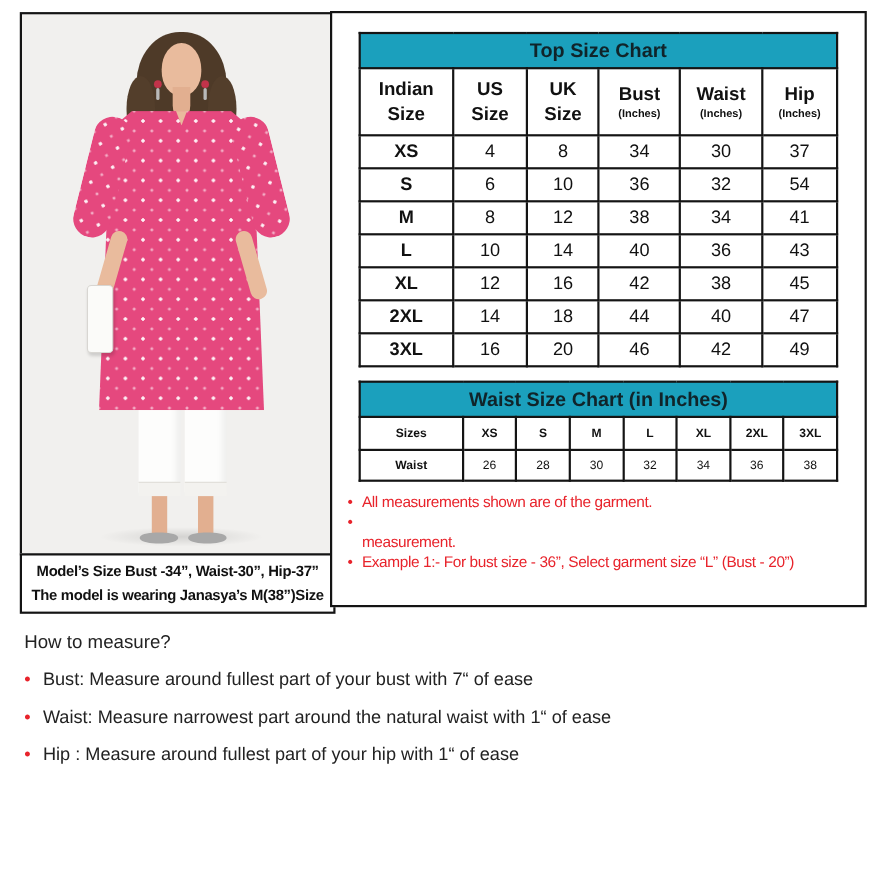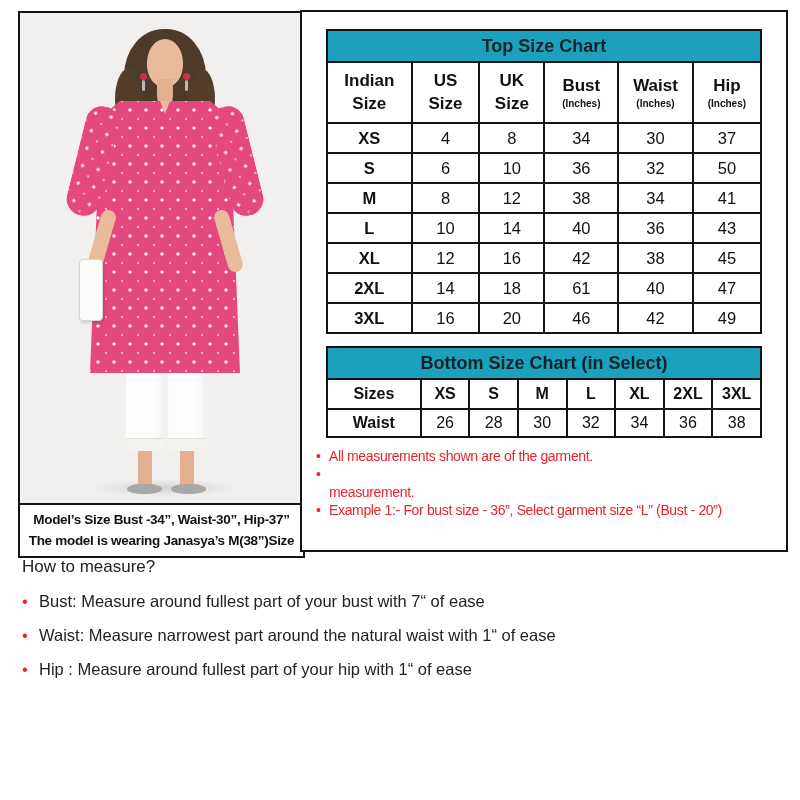--- a/index.html
+++ b/index.html
@@ -78,33 +78,33 @@
   .tables{padding:0 24px}
   table.chart{width:100%;border-collapse:collapse;table-layout:fixed}
   .chart th,.chart td{border:2px solid #141414;text-align:center;
     vertical-align:middle;padding:0;color:#111}
   .chart .title{background:#1BA0BD;font-size:18px;font-weight:bold;height:30px;color:#10242a}
   .top-chart .colhead th{height:59px;font-size:17px;font-weight:bold;line-height:1.3}
   .top-chart .colhead .sub{font-size:10px;font-weight:bold}
   .top-chart td{height:28px;font-size:16.5px;font-weight:normal}
   .top-chart td:first-child{font-weight:bold}
   .bottom-chart{margin-top:12px}
-  .bottom-chart td{font-size:16px}
+  .bottom-chart td{font-size:11px}
   .bottom-chart tr.sizes td{height:28px;font-weight:bold}
   .bottom-chart tr.waist td{height:26px;font-weight:normal}
   .bottom-chart tr.waist td:first-child{font-weight:bold}
 
   .notes{margin-top:9px;padding:0 6px 0 14px;color:#E8232B;
     font-size:14px;line-height:18px;font-weight:normal;letter-spacing:-0.35px}
   .note-line{display:flex;white-space:nowrap}
   .note-line .dot{width:13px;flex:0 0 13px;font-size:14px}
   .note-line.indent{padding-left:13px}
 
   
-  .how-to{position:absolute;left:22px;top:557px;color:#222}
+  .how-to{position:absolute;left:22px;top:574px;color:#222}
   .how-title{font-size:17px;line-height:20px}
   .how-item{display:flex;margin-top:14px;font-size:16.5px;line-height:20px}
   .how-item .dot{color:#E8232B;width:17px;flex:0 0 17px}
 </style>
 </head>
 <body>
 
 <div class="photo-frame">
   <div class="photo">
     <div class="floor-shadow"></div>
@@ -183,21 +183,21 @@
             <td>34</td>
             <td>30</td>
             <td>37</td>
       </tr>
       <tr>
         <td>S</td>
             <td>6</td>
             <td>10</td>
             <td>36</td>
             <td>32</td>
-            <td>50</td>
+            <td>54</td>
       </tr>
       <tr>
         <td>M</td>
             <td>8</td>
             <td>12</td>
             <td>38</td>
             <td>34</td>
             <td>41</td>
       </tr>
       <tr>
@@ -213,21 +213,21 @@
             <td>12</td>
             <td>16</td>
             <td>42</td>
             <td>38</td>
             <td>45</td>
       </tr>
       <tr>
         <td>2XL</td>
             <td>14</td>
             <td>18</td>
-            <td>61</td>
+            <td>44</td>
             <td>40</td>
             <td>47</td>
       </tr>
       <tr>
         <td>3XL</td>
             <td>16</td>
             <td>20</td>
             <td>46</td>
             <td>42</td>
             <td>49</td>
@@ -241,21 +241,21 @@
           <col style="width:11.2%">
           <col style="width:11.2%">
           <col style="width:11.2%">
         <col style="width:11.2%">
           <col style="width:11.2%">
           <col style="width:11.2%">
           <col style="width:11.2%">
       </colgroup>
       <tbody>
           <tr>
-            <th class="title" colspan="8">Bottom Size Chart (in Select)</th>
+            <th class="title" colspan="8">Waist Size Chart (in Inches)</th>
           </tr>
       <tr class="sizes">
         <td>Sizes</td>
             <td>XS</td>
             <td>S</td>
             <td>M</td>
             <td>L</td>
             <td>XL</td>
             <td>2XL</td>
             <td>3XL</td>

